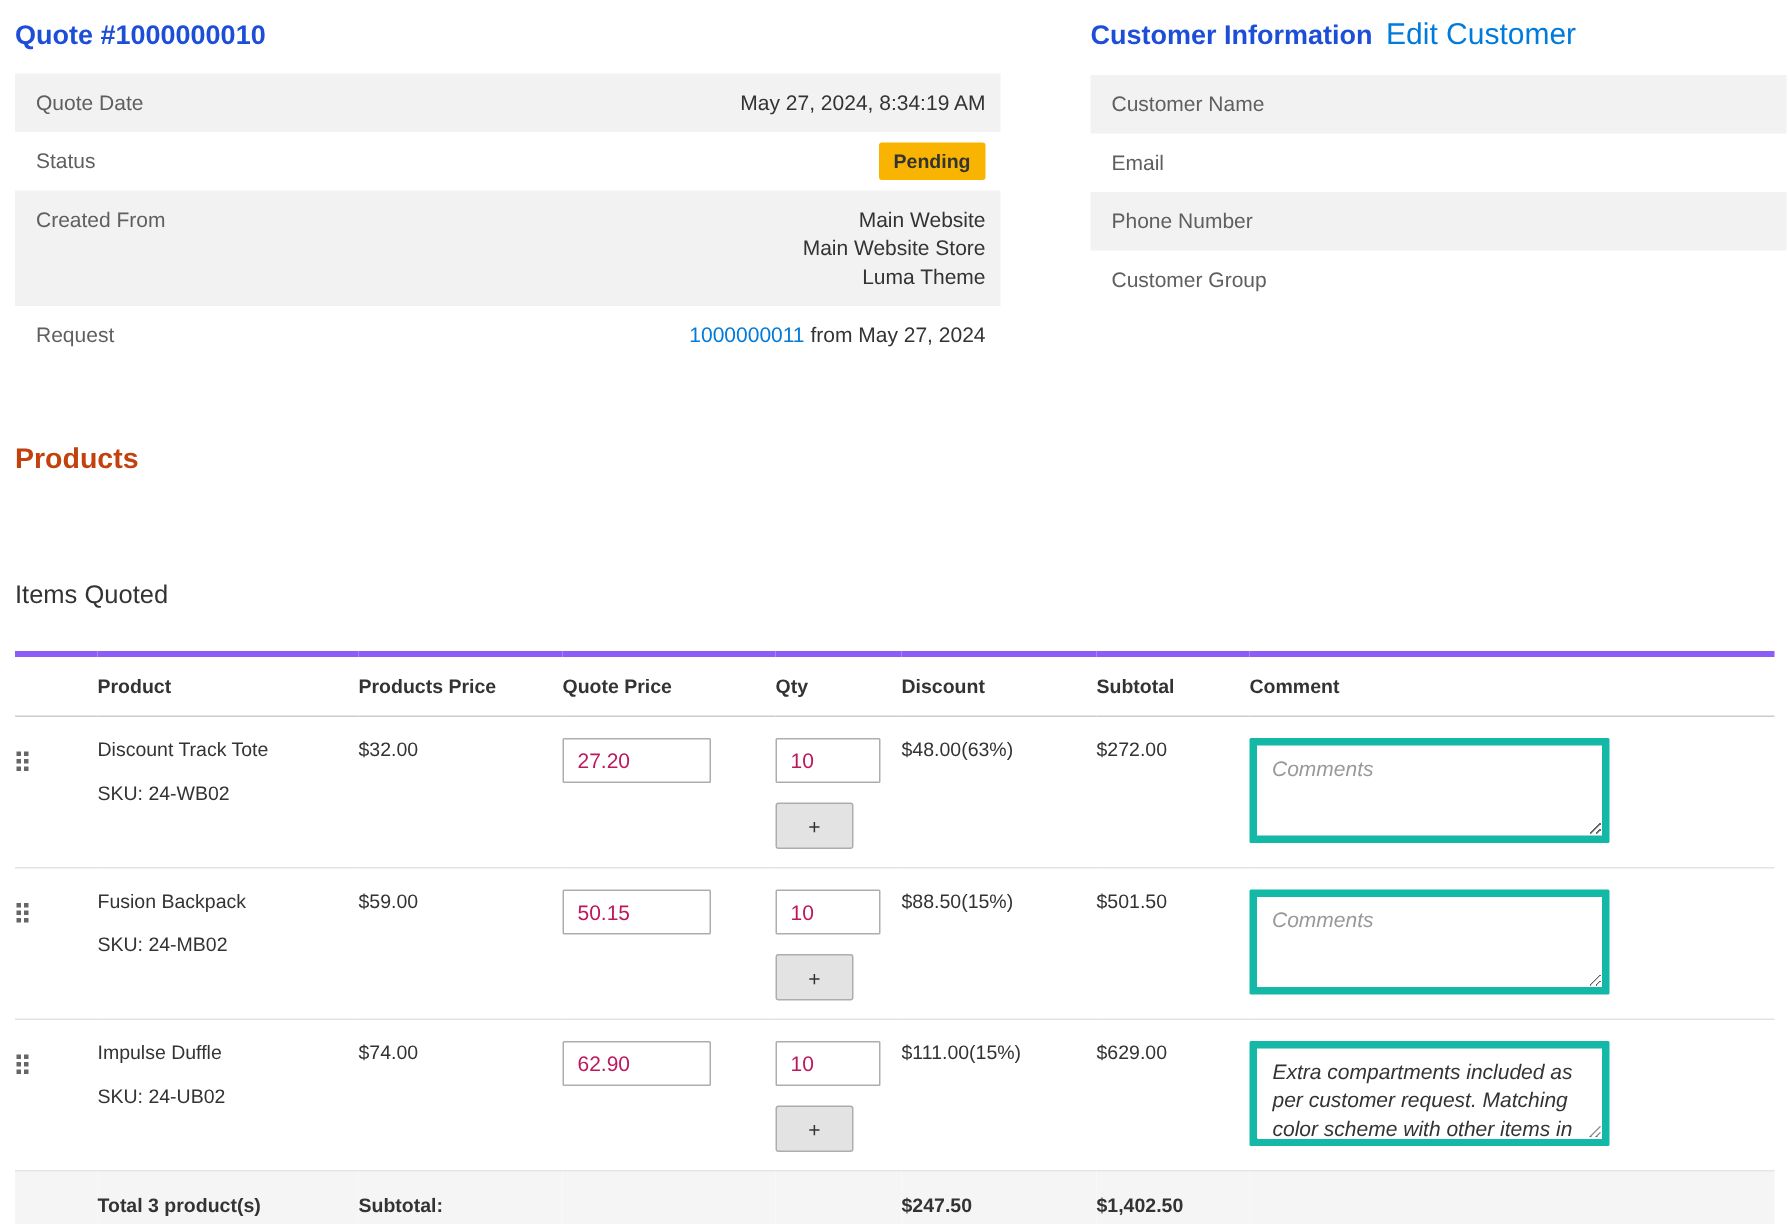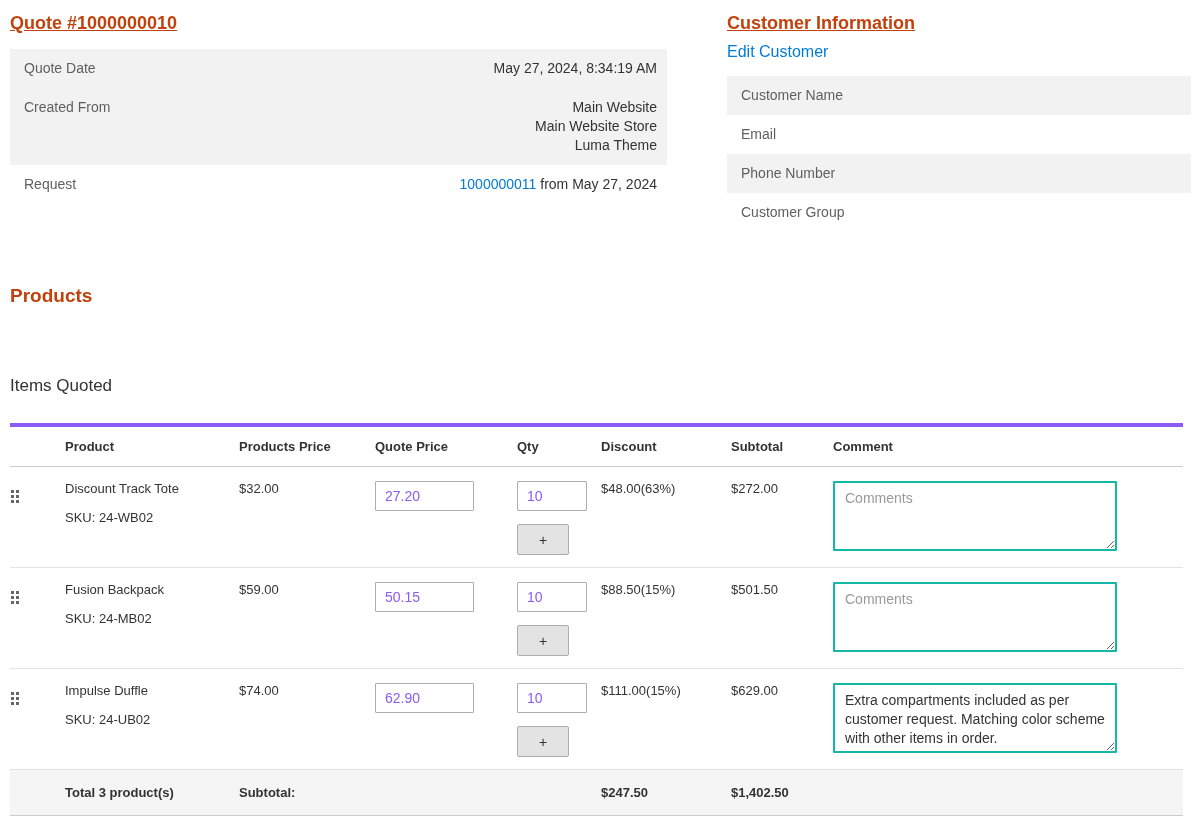--- a/index.html
+++ b/index.html
@@ -11,27 +11,27 @@
     font-size: 13px;
   }
   .page { padding: 10px 2px 16px 10px; }
 
   
   .top { display: flex; align-items: flex-start; }
   .quote-col { width: 657px; flex: 0 0 657px; }
   .customer-col { flex: 1; margin-left: 60px; }
 
   h1.section-title {
-    font-size: 18px; font-weight: bold; color: #c2410c;
-    margin: 2px 0 15px 0; line-height: 22px; text-decoration: underline;
-  }
-  .customer-head { display: flex; align-items: baseline; gap: 9px; margin: 2px 0 15px 0; flex-direction: column; }
+    font-size: 18px; font-weight: bold; color: #1d4ed8;
+    margin: 2px 0 15px 0; line-height: 22px;
+  }
+  .customer-head { display: flex; align-items: baseline; gap: 9px; margin: 2px 0 15px 0; }
   .customer-head h1 { margin: 0; }
   a.link { color: var(--link, #007bdb); text-decoration: none; cursor: pointer; }
-  .customer-head a.link { font-size: 16px; text-align: right; }
+  .customer-head a.link { font-size: 20px; text-align: right; }
 
   .info-table { width: 100%; }
   .info-row {
     display: flex; justify-content: space-between; align-items: flex-start;
     padding: 10px 10px 10px 14px;
     font-size: 14px; line-height: 19px;
   }
   .info-row.striped { background: #f2f2f2; }
   .info-row .label { color: #5f5f5f; }
   .info-row .value { color: #333; text-align: right; }
@@ -61,38 +61,39 @@
     font-size: 13px; color: #333;
   }
   td.drag-cell { padding-top: 22px !important; padding-left: 14px; }
   .drag-handle { display: inline-block; cursor: move; line-height: 0; }
 
   .pname { font-size: 13px; line-height: 16px; }
   .sku { margin-top: 13px; font-size: 13px; line-height: 16px; }
 
   input.qp-input, input.qty-input {
     height: 30px; border: 1px solid #adadad; border-radius: 1px;
-    padding: 0 9px; font-size: 14px; color: #8b5cf6;
+    padding: 0 9px; font-size: 14px; color: #be185d;
     font-family: "Liberation Sans", sans-serif; background: #fff;
   }
   input.qp-input { width: 99px; }
   input.qty-input { width: 70px; }
   button.plus-btn {
     display: block; margin-top: 13px;
     width: 52px; height: 31px;
     background: #e3e3e3; border: 1px solid #adadad; border-radius: 2px;
     font-size: 14px; color: #333; cursor: pointer;
     font-family: "Liberation Sans", sans-serif;
   }
   textarea.comment-box {
-    width: 284px; height: 70px;
-    border: 2px solid #14b8a6; border-radius: 1px;
+    width: 240px; height: 70px;
+    border: 5px solid #14b8a6; border-radius: 1px;
     padding: 6px 10px; font-size: 14px; line-height: 1.35; color: #333;
     font-family: "Liberation Sans", sans-serif;
     resize: both;
+    font-style: italic;
   }
   textarea.comment-box::placeholder { color: #999; opacity: 1; }
 
   table.items tfoot td {
     background: #f5f5f5; font-weight: bold; font-size: 13px; color: #333;
     padding: 15px 10px 15px 0;
     border-bottom: 1px solid #ccc;
   }
   table.items tfoot td.drag-cell-foot { padding-left: 14px; }
 </style>
@@ -105,20 +106,24 @@
 
     <section class="quote-col">
       <h1 class="section-title">Quote #1000000010</h1>
       <div class="info-table">
 
         <div class="info-row striped">
           <span class="label">Quote Date</span>
           <span class="value">May 27, 2024, 8:34:19 AM</span>
         </div>
 
+        <div class="info-row row-status">
+          <span class="label">Status</span>
+          <span class="badge">Pending</span>
+        </div>
 
         <div class="info-row striped">
           <span class="label">Created From</span>
           <span class="value">
             <div>Main Website</div>
             <div>Main Website Store</div>
             <div>Luma Theme</div>
           </span>
         </div>
 

